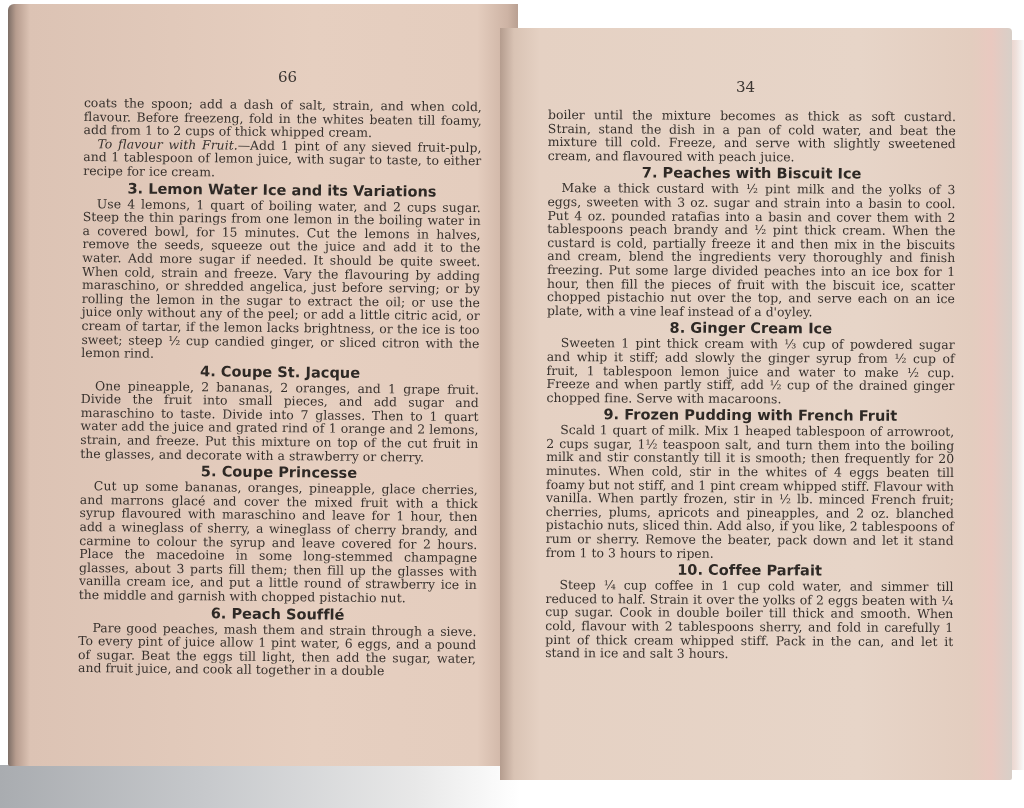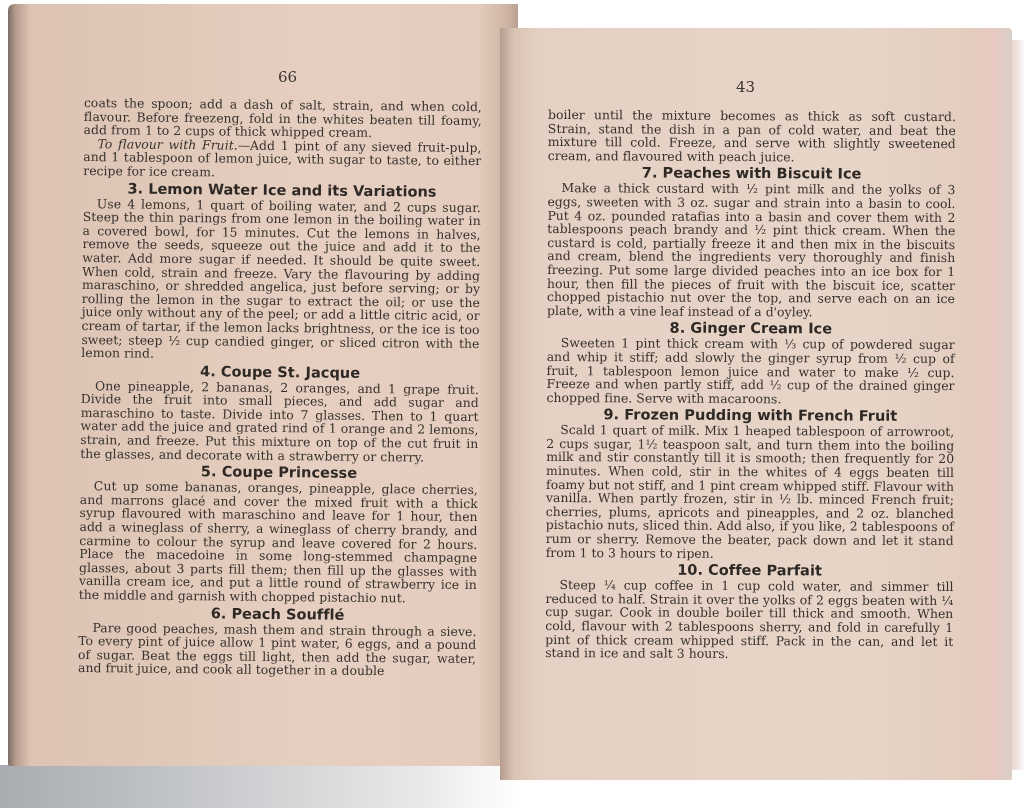--- a/index.html
+++ b/index.html
@@ -72,21 +72,21 @@
 
     <div class="heading">5. Coupe Princesse</div>
     <p>Cut up some bananas, oranges, pineapple, glace cherries, and marrons glacé and cover the mixed fruit with a thick syrup flavoured with maraschino and leave for 1 hour, then add a wineglass of sherry, a wineglass of cherry brandy, and carmine to colour the syrup and leave covered for 2 hours. Place the macedoine in some long-stemmed champagne glasses, about 3 parts fill them; then fill up the glasses with vanilla cream ice, and put a little round of strawberry ice in the middle and garnish with chopped pistachio nut.</p>
 
     <div class="heading">6. Peach Soufflé</div>
     <p>Pare good peaches, mash them and strain through a sieve. To every pint of juice allow 1 pint water, 6 eggs, and a pound of sugar. Beat the eggs till light, then add the sugar, water, and fruit juice, and cook all together in a double</p>
   </div>
 </div>
 
 <div class="page right">
-  <div class="page-number" style="left:236px; top:50px;">43</div>
+  <div class="page-number" style="left:236px; top:50px;">34</div>
   <div class="text-block">
     <p class="noindent">boiler until the mixture becomes as thick as soft custard. Strain, stand the dish in a pan of cold water, and beat the mixture till cold. Freeze, and serve with slightly sweetened cream, and flavoured with peach juice.</p>
 
     <div class="heading">7. Peaches with Biscuit Ice</div>
     <p>Make a thick custard with ½ pint milk and the yolks of 3 eggs, sweeten with 3 oz. sugar and strain into a basin to cool. Put 4 oz. pounded ratafias into a basin and cover them with 2 tablespoons peach brandy and ½ pint thick cream. When the custard is cold, partially freeze it and then mix in the biscuits and cream, blend the ingredients very thoroughly and finish freezing. Put some large divided peaches into an ice box for 1 hour, then fill the pieces of fruit with the biscuit ice, scatter chopped pistachio nut over the top, and serve each on an ice plate, with a vine leaf instead of a d'oyley.</p>
 
     <div class="heading">8. Ginger Cream Ice</div>
     <p>Sweeten 1 pint thick cream with ⅓ cup of powdered sugar and whip it stiff; add slowly the ginger syrup from ½ cup of fruit, 1 tablespoon lemon juice and water to make ½ cup. Freeze and when partly stiff, add ½ cup of the drained ginger chopped fine. Serve with macaroons.</p>
 
     <div class="heading">9. Frozen Pudding with French Fruit</div>

